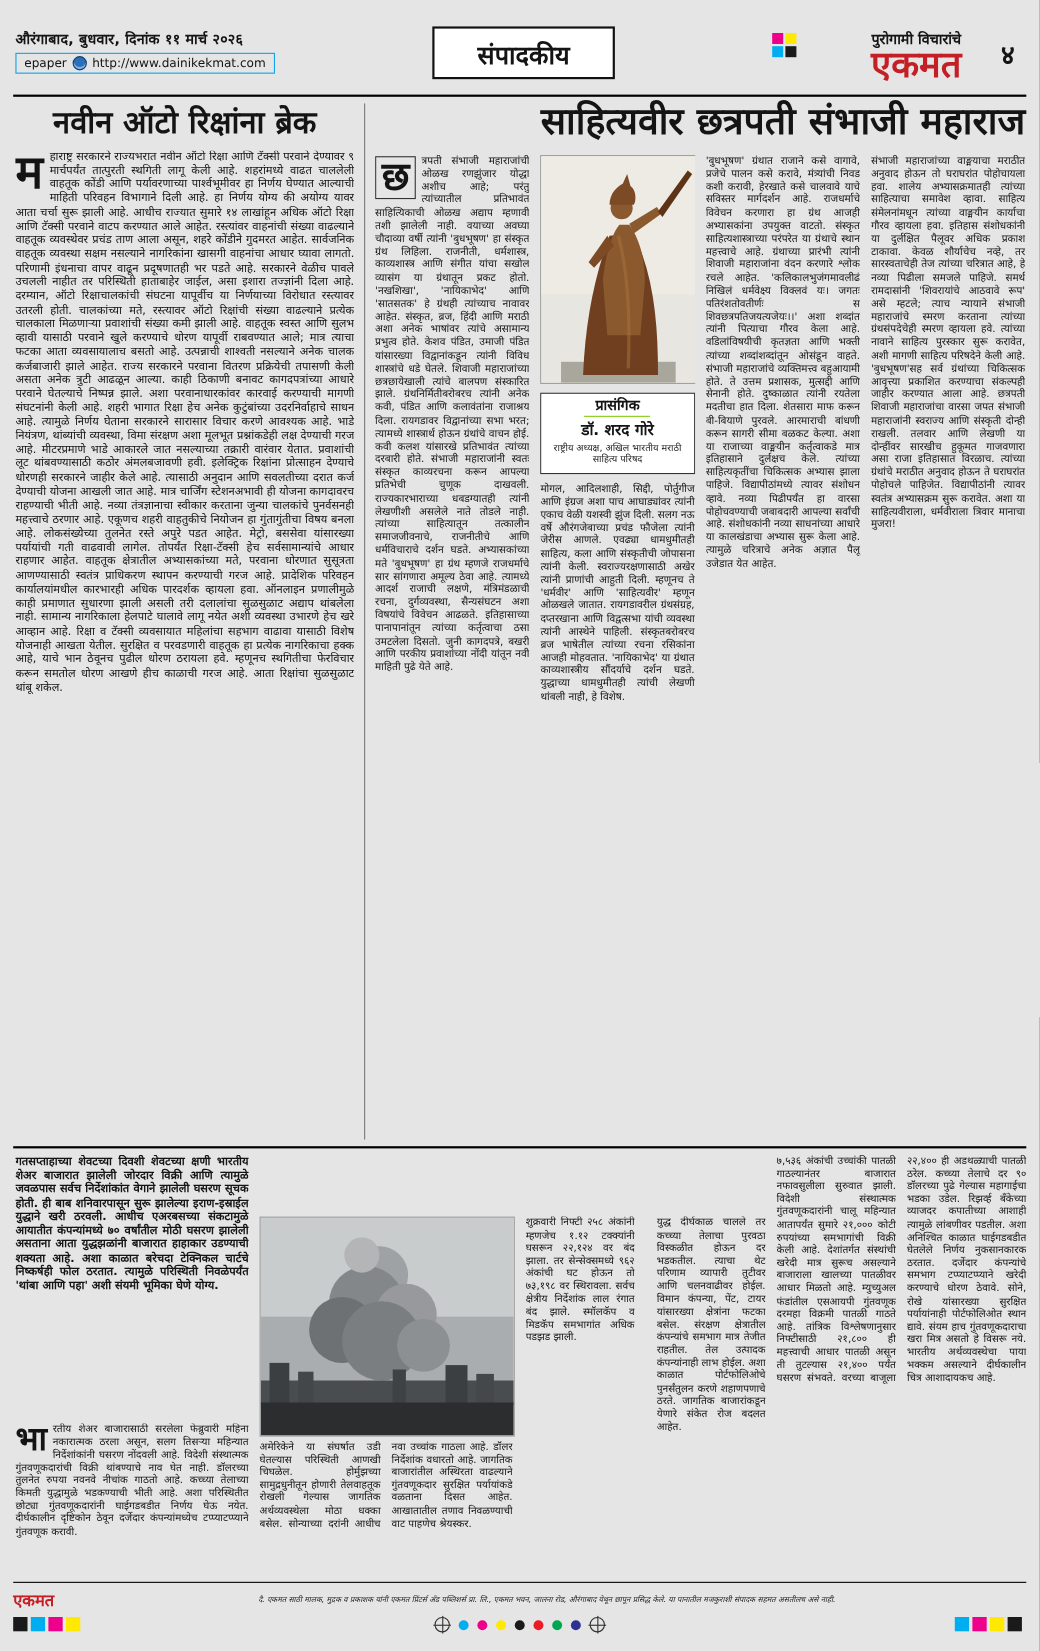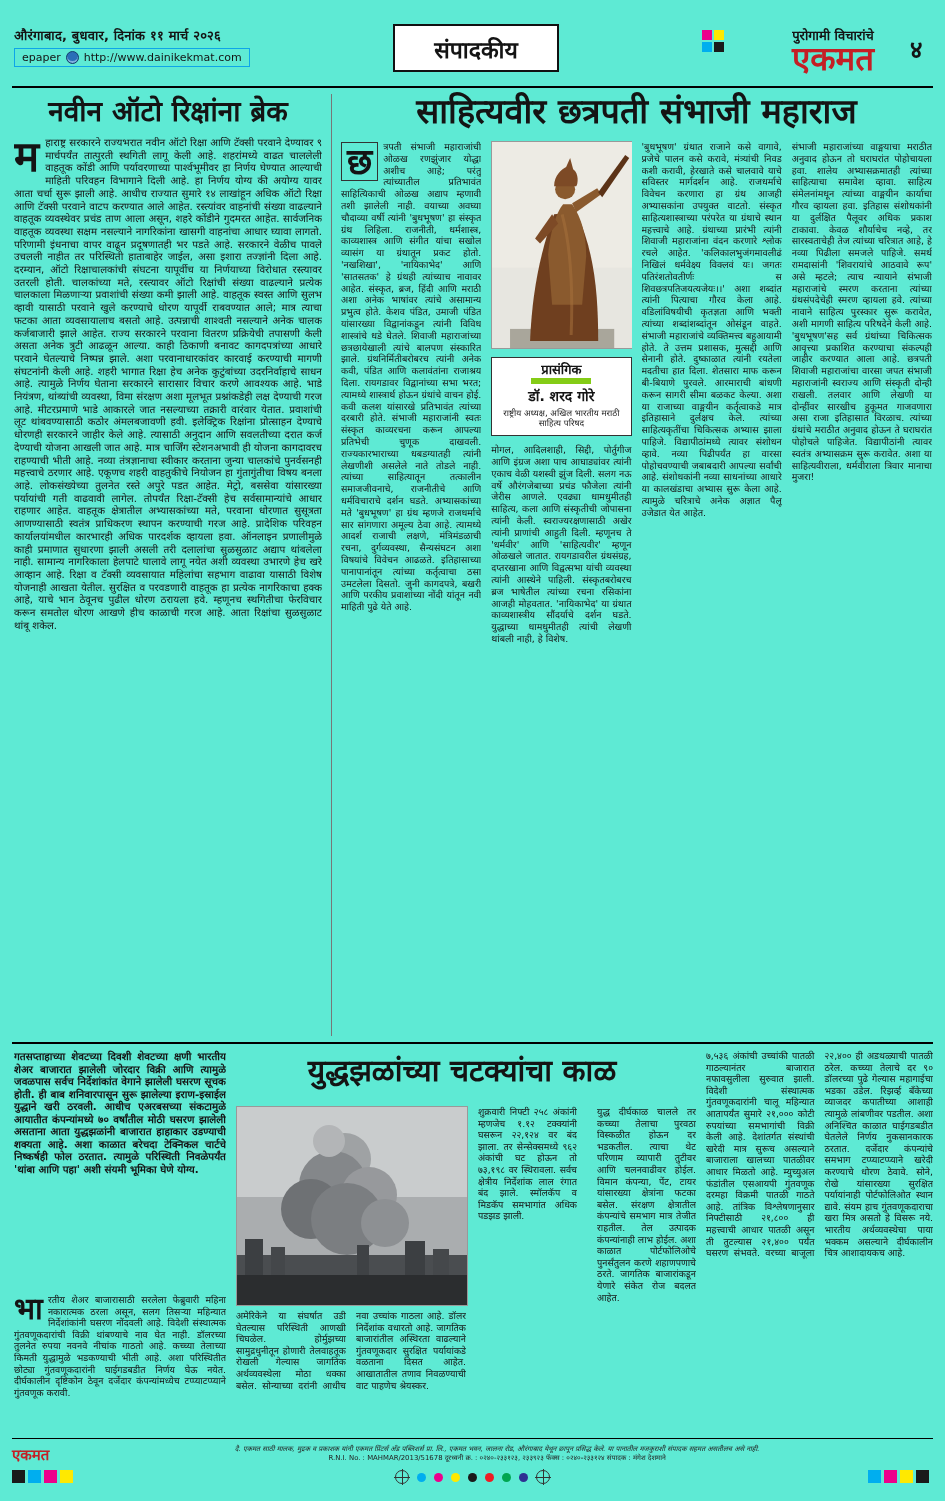--- a/index.html
+++ b/index.html
@@ -1,16 +1,16 @@
 <!DOCTYPE html>
 <html><head>
 <meta charset="utf-8">
 <style>
   html,body{margin:0;padding:0;background:#9a9a9a;}
-  .page{position:relative;width:945px;height:1501px;margin:0 auto;background:#5eead4;
+  .page{position:relative;width:945px;height:1501px;margin:0 auto;background:#e5e5e5;
         font-family:"DejaVu Sans",sans-serif;color:#141414;overflow:hidden;}
   .abs{position:absolute;}
   .just{text-align:justify;text-justify:inter-word;}
   .clip{overflow:hidden;}
 
   
   .date-line{font-size:13px;font-weight:bold;letter-spacing:.2px;}
   .epaper-row{display:inline-flex;align-items:center;gap:5px;border:1px solid #0ea5e9;
               padding:2px 7px;margin-top:4px;font-size:11px;}
   .globe{width:11px;height:11px;border-radius:50%;background:#2a6fb8;border:1px solid #143f6e;
@@ -26,28 +26,28 @@
   .h-rule{border-top:2.5px solid #000;height:0;}
   .h-rule-thin{border-top:1.5px solid #000;height:0;}
   .v-rule{border-left:1px solid #777;width:0;}
 
   
   .a1-headline{font-size:28px;font-weight:bold;text-align:center;line-height:1.25;margin:0 0 8px 0;}
   .a1-body{font-size:10.2px;line-height:12.7px;}
   .dc1{float:left;font-size:42px;line-height:38px;font-weight:bold;padding:1px 6px 0 0;}
 
   
-  .a2-headline{font-size:34px;font-weight:bold;text-align:center;line-height:1.15;margin:0 0 10px 0;}
+  .a2-headline{font-size:34px;font-weight:bold;text-align:right;line-height:1.15;margin:0 0 10px 0;}
   .a2-cols{display:grid;grid-template-columns:repeat(4,1fr);gap:10px;}
   .ncol{overflow:hidden;font-size:9.4px;line-height:11.8px;text-align:justify;}
   .dc2{float:left;font-size:36px;line-height:33px;font-weight:bold;border:1px solid #333;
        padding:2px 5px;margin:1px 5px 0 0;}
   .photo{display:block;border:1px solid #999;}
   .author-box{border:1px solid #333;text-align:center;padding:6px 4px;margin:8px 0;background:#fff;}
-  .author-box .lbl{font-size:13px;font-weight:bold;border-bottom:6px solid #84cc16;display:inline-block;
+  .author-box .lbl{font-size:13px;font-weight:bold;border-bottom:1px solid #84cc16;display:inline-block;
                    padding:0 10px 2px;margin-bottom:4px;}
   .author-box .nm{font-size:14px;font-weight:bold;line-height:1.2;}
   .author-box .rl{font-size:8.6px;line-height:1.25;margin-top:3px;color:#222;}
 
   
   .a3-headline{font-size:30px;font-weight:bold;text-align:center;line-height:1.15;}
   .a3-intro{font-size:10.3px;line-height:12.5px;font-weight:bold;}
   .smalltxt{font-size:9.3px;line-height:11.6px;text-align:justify;}
   .dc3{float:left;font-size:30px;line-height:28px;font-weight:bold;padding:1px 5px 0 0;}
   .twocol{column-count:2;column-gap:10px;}
@@ -151,21 +151,20 @@
   </div>
 
   <div class="abs h-rule" style="left:12px;top:1042px;width:921px;border-top-width:2px;"></div>
 
   <div class="abs a3-intro just clip" style="left:14px;top:1050px;width:212px;height:238px;">गतसप्ताहाच्या शेवटच्या दिवशी शेवटच्या क्षणी भारतीय शेअर बाजारात झालेली जोरदार विक्री आणि त्यामुळे जवळपास सर्वच निर्देशांकांत वेगाने झालेली घसरण सूचक होती. ही बाब शनिवारपासून सुरू झालेल्या इराण-इस्राईल युद्धाने खरी ठरवली. आधीच एअरबसच्या संकटामुळे आयातीत कंपन्यांमध्ये ७० वर्षांतील मोठी घसरण झालेली असताना आता युद्धझळांनी बाजारात हाहाकार उडण्याची शक्यता आहे. अशा काळात बरेचदा टेक्निकल चार्टचे निष्कर्षही फोल ठरतात. त्यामुळे परिस्थिती निवळेपर्यंत 'थांबा आणि पहा' अशी संयमी भूमिका घेणे योग्य.</div>
 
   <div class="abs smalltxt clip" style="left:14px;top:1294px;width:212px;height:138px;">
     <span class="dc3">भा</span><span>रतीय शेअर बाजारासाठी सरलेला फेब्रुवारी महिना नकारात्मक ठरला असून, सलग तिसऱ्या महिन्यात निर्देशांकांनी घसरण नोंदवली आहे. विदेशी संस्थात्मक गुंतवणूकदारांची विक्री थांबण्याचे नाव घेत नाही. डॉलरच्या तुलनेत रुपया नवनवे नीचांक गाठतो आहे. कच्च्या तेलाच्या किमती युद्धामुळे भडकण्याची भीती आहे. अशा परिस्थितीत छोट्या गुंतवणूकदारांनी घाईगडबडीत निर्णय घेऊ नयेत. दीर्घकालीन दृष्टिकोन ठेवून दर्जेदार कंपन्यांमध्येच टप्प्याटप्प्याने गुंतवणूक करावी.</span>
   </div>
 
-  <div class="abs a3-headline" style="left:236px;top:1054px;width:452px;">युद्धझळांच्या चटक्यांचा काळ</div>
 
   <svg class="abs photo" style="left:236px;top:1106px;" width="230" height="198" viewBox="0 0 230 198" preserveAspectRatio="none" role="img">
     <rect width="230" height="198" fill="#c9cccd"></rect>
     <rect y="90" width="230" height="108" fill="#aaadaf"></rect>
     <circle cx="108" cy="52" r="26" fill="#9fa2a4"></circle>
     <circle cx="96" cy="78" r="34" fill="#84878a"></circle>
     <circle cx="132" cy="88" r="28" fill="#97999c"></circle>
     <circle cx="74" cy="102" r="30" fill="#6e7174"></circle>
     <circle cx="110" cy="112" r="36" fill="#7b7e81"></circle>
     <circle cx="148" cy="116" r="24" fill="#8d9093"></circle>
@@ -189,21 +188,20 @@
   </div>
 
   <div class="abs smalltxt twocol clip" style="left:706px;top:1050px;width:227px;height:382px;">७,५३६ अंकांची उच्चांकी पातळी गाठल्यानंतर बाजारात नफावसुलीला सुरुवात झाली. विदेशी संस्थात्मक गुंतवणूकदारांनी चालू महिन्यात आतापर्यंत सुमारे २१,००० कोटी रुपयांच्या समभागांची विक्री केली आहे. देशांतर्गत संस्थांची खरेदी मात्र सुरूच असल्याने बाजाराला खालच्या पातळीवर आधार मिळतो आहे. म्युच्युअल फंडांतील एसआयपी गुंतवणूक दरमहा विक्रमी पातळी गाठते आहे. तांत्रिक विश्लेषणानुसार निफ्टीसाठी २१,८०० ही महत्त्वाची आधार पातळी असून ती तुटल्यास २१,४०० पर्यंत घसरण संभवते. वरच्या बाजूला २२,४०० ही अडथळ्याची पातळी ठरेल. कच्च्या तेलाचे दर ९० डॉलरच्या पुढे गेल्यास महागाईचा भडका उडेल. रिझर्व्ह बँकेच्या व्याजदर कपातीच्या आशाही त्यामुळे लांबणीवर पडतील. अशा अनिश्चित काळात घाईगडबडीत घेतलेले निर्णय नुकसानकारक ठरतात. दर्जेदार कंपन्यांचे समभाग टप्प्याटप्प्याने खरेदी करण्याचे धोरण ठेवावे. सोने, रोखे यांसारख्या सुरक्षित पर्यायांनाही पोर्टफोलिओत स्थान द्यावे. संयम हाच गुंतवणूकदाराचा खरा मित्र असतो हे विसरू नये. भारतीय अर्थव्यवस्थेचा पाया भक्कम असल्याने दीर्घकालीन चित्र आशादायकच आहे.</div>
 
   <div class="abs h-rule-thin" style="left:12px;top:1438px;width:921px;"></div>
 
   <div class="abs footer-line" style="left:12px;top:1442px;width:921px;height:24px;">
     <span class="footer-logo">एकमत</span>
     <span class="imprint">
       <span style="display:block;font-style:italic;">दै. एकमत साठी मालक, मुद्रक व प्रकाशक यांनी एकमत प्रिंटर्स अँड पब्लिशर्स प्रा. लि., एकमत भवन, जालना रोड, औरंगाबाद येथून छापून प्रसिद्ध केले. या पानातील मजकुराशी संपादक सहमत असतीलच असे नाही.</span>
-      <span style="display:block;">R.N.I. No. : MAHMAR/2013/51678  दूरध्वनी क्र. : ०२४०-२३३१२३, २३३९२३  फॅक्स : ०२४०-२३३१२४  संपादक : मंगेश देशमाने</span>
     </span>
   </div>
 
   <div class="abs cmyk-row" style="left:12px;top:1470px;">
     <span class="sq c-k"></span>
     <span class="sq c-c"></span>
     <span class="sq c-m"></span>
     <span class="sq c-y"></span>
   </div>
 

